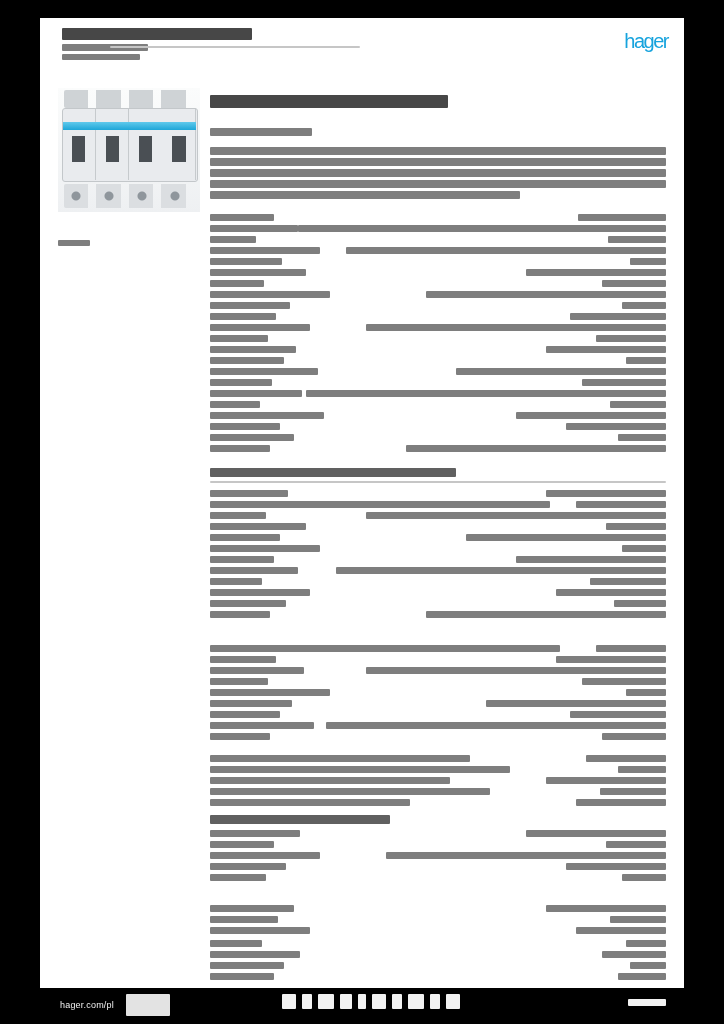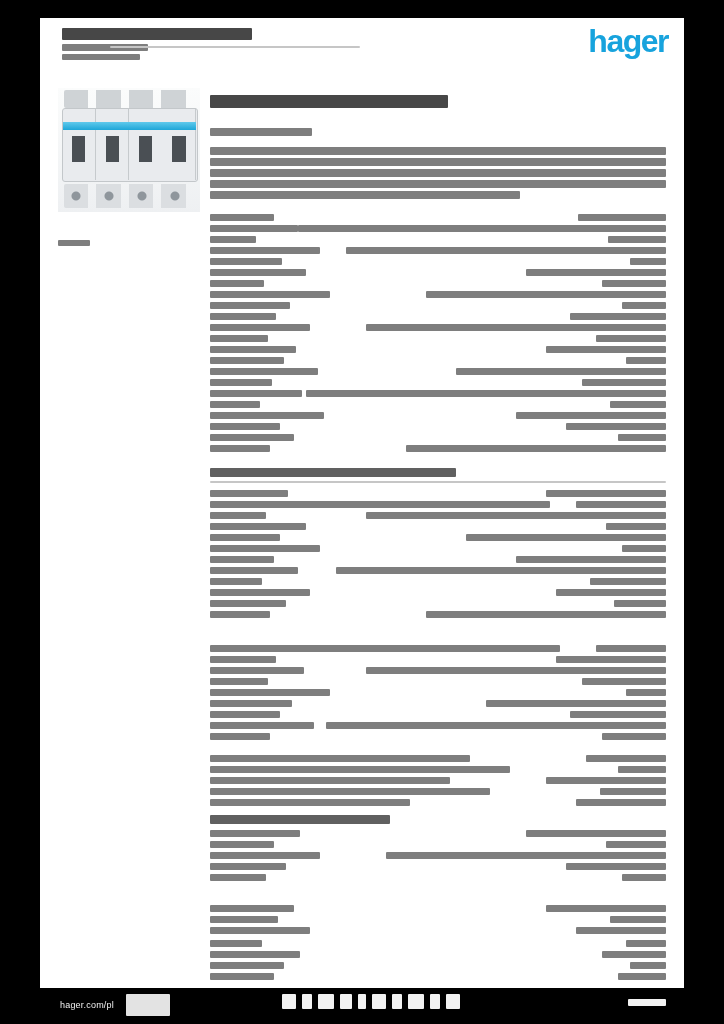--- a/index.html
+++ b/index.html
@@ -6,21 +6,21 @@
   .canvas{
     position:relative;width:724px;height:1024px;background:#000;
     font-family:"Liberation Sans", sans-serif;overflow:hidden;
   }
   .page{
     position:absolute;left:40px;top:18px;width:644px;height:970px;
     background:#ffffff;
   }
   .logo{
     position:absolute;left:586px;top:26px;width:82px;height:32px;
-    color:#17a3dd;font-size:32px;font-weight:700;letter-spacing:-1.5px;
+    color:#17a3dd;font-size:20px;font-weight:400;letter-spacing:-1.5px;
     line-height:30px;text-align:right;
   }
   .bar{position:absolute;border-radius:1px;}
   
   .product-photo{
     position:absolute;left:58px;top:88px;width:142px;height:124px;
     background:linear-gradient(#fbfcfc,#eef0f2);
   }
   .mcb-top-terminals{
     position:absolute;left:6px;top:2px;width:130px;height:18px;

